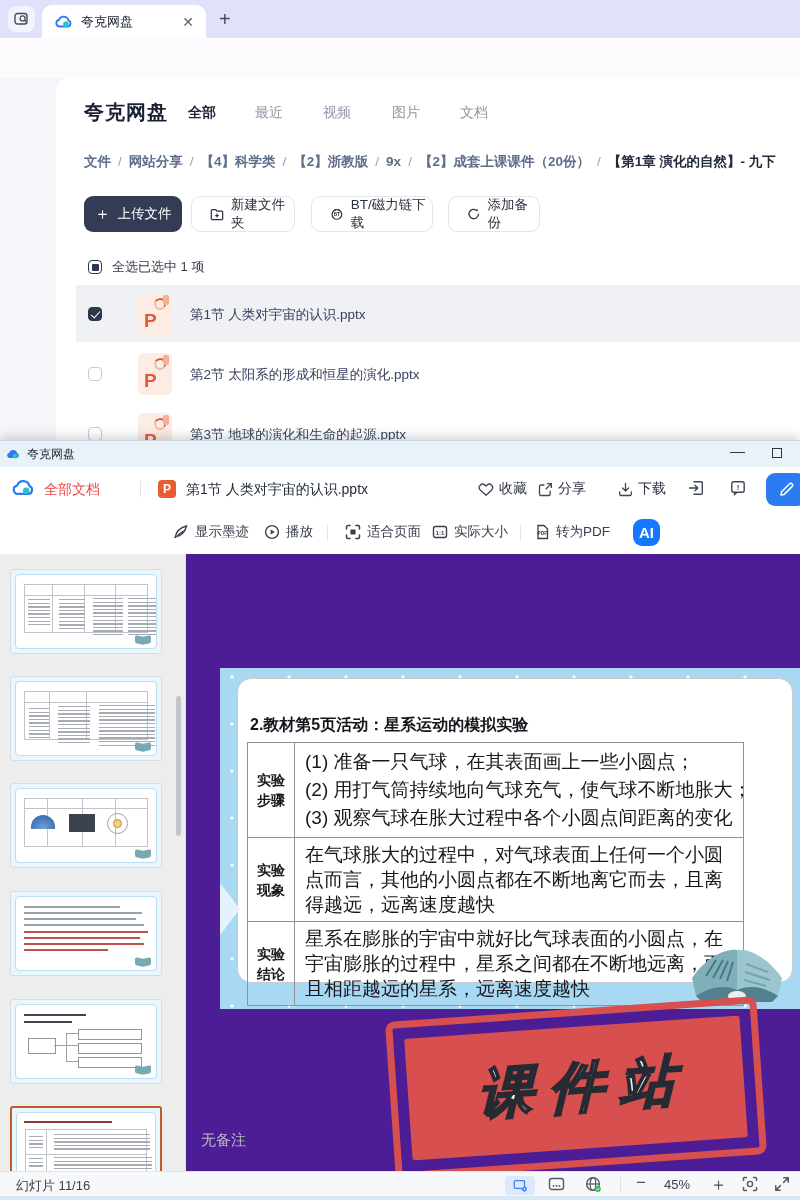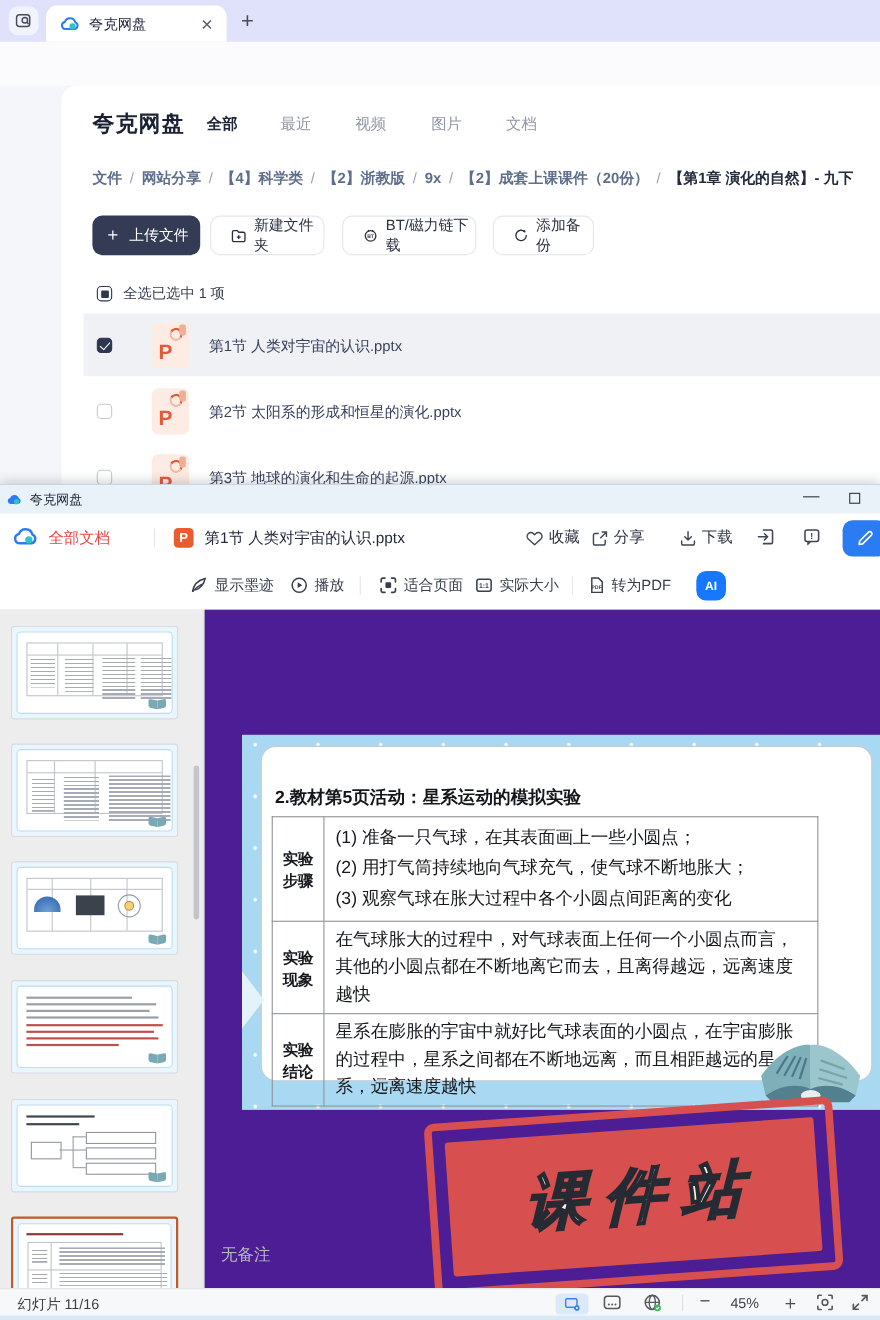--- a/index.html
+++ b/index.html
@@ -59,21 +59,21 @@
   #dochead .vdiv{position:absolute;left:140px;top:14px;width:1px;height:16px;background:#e3e5e9;}
   .pbadge{position:absolute;left:158px;top:13px;width:18px;height:18px;background:#e85d2f;border-radius:4px;color:#fff;font-size:12px;font-weight:bold;display:flex;align-items:center;justify-content:center;}
   #dochead .fname2{position:absolute;left:186px;top:14px;font-size:14px;color:#232b3b;white-space:nowrap;}
   .hact{position:absolute;top:13px;display:flex;align-items:center;font-size:14px;color:#2c3343;}
   .hact svg{margin-right:5px;}
   .edit-btn{position:absolute;left:766px;top:6px;width:40px;height:33px;background:#2b7bf3;border-radius:9px;display:flex;align-items:center;justify-content:center;}
   #doctools{position:absolute;left:0;top:70px;width:800px;height:43px;background:#fff;border-bottom:1px solid #ebecee;}
   .tool{position:absolute;top:12px;display:flex;align-items:center;font-size:13.5px;color:#373e4c;white-space:nowrap;}
   .tool svg,.tool .ti{margin-right:6px;}
   .tdiv{position:absolute;top:13px;width:1px;height:17px;background:#e6e7ea;}
-  .ai-btn{position:absolute;left:633px;top:8px;width:27px;height:27px;background:#1677ff;border-radius:9px;color:#fff;font-size:11px;font-weight:bold;display:flex;align-items:center;justify-content:center;}
+  .ai-btn{position:absolute;left:633px;top:8px;width:27px;height:27px;background:#1677ff;border-radius:9px;color:#fff;font-size:15px;font-weight:bold;display:flex;align-items:center;justify-content:center;}
 
   #main{position:absolute;left:0;top:113px;width:800px;height:617px;overflow:hidden;}
   #thumbpanel{position:absolute;left:0;top:0;width:185px;height:617px;background:#ededee;border-right:1px solid #dfdfe2;}
   .th{position:absolute;left:10px;width:152px;height:85px;background:#eaf6fd;border:1px solid #d6dce1;border-radius:3px;box-sizing:border-box;}
   .th.on{border:2px solid #bf5b28;}
   .th .inner{position:absolute;inset:4px;background:#fff;border:1px solid #bcdcf0;border-radius:4px;overflow:hidden;}
   .book-mini{position:absolute;right:5px;bottom:4px;width:16px;height:8px;}
   .book-mini::before,.book-mini::after{content:"";position:absolute;top:0;width:8px;height:8px;background:#79aab4;}
   .book-mini::before{left:0;transform:skewY(12deg);border-radius:2px 0 0 2px;}
   .book-mini::after{right:0;transform:skewY(-12deg);border-radius:0 2px 2px 0;}
@@ -91,21 +91,21 @@
   #slide{position:absolute;left:34px;top:114px;width:580px;height:341px;background:#a9d9f2;overflow:hidden;
     background-image:radial-gradient(circle at 12px 9px, rgba(255,255,255,.95) 1.3px, transparent 1.9px),radial-gradient(circle at 38px 31px, rgba(255,255,255,.8) 1.1px, transparent 1.7px);
     background-size:57px 47px;}
   #slide .frame{position:absolute;left:17px;top:10px;width:556px;height:305px;background:#fff;border:1.5px solid #c6cbcf;border-radius:14px;box-sizing:border-box;}
   #slide .tri{position:absolute;left:0;top:215px;width:20px;height:52px;background:#e4f2fb;clip-path:polygon(0 0,100% 50%,0 100%);}
   .s-title{position:absolute;left:30px;top:47px;font-size:16px;font-weight:bold;color:#15161c;white-space:nowrap;}
   .s-table{position:absolute;left:27px;top:74px;width:497px;border-collapse:collapse;table-layout:fixed;}
   .s-table td{border:1px solid #8f9399;vertical-align:middle;color:#17181d;box-sizing:border-box;overflow:hidden;}
   .s-table .lbl{width:47px;text-align:center;font-weight:bold;font-size:14px;padding:0;}
   .s-table .lbl span{display:inline-block;width:29px;word-break:break-all;line-height:20px;}
-  .s-table .cnt{font-size:16px;padding:4px 10px;}
+  .s-table .cnt{font-size:19px;padding:4px 10px;}
   .r1 td{height:95px;} .r1 .cnt div{line-height:28px;white-space:nowrap;}
   .r2 td{height:60px;} .r3 td{height:64px;}
   .r2 .cnt,.r3 .cnt{line-height:25px;}
   #book-big{position:absolute;left:462px;top:248px;}
   .notes-ph{position:absolute;left:15px;top:577px;font-size:15px;color:#b7babf;}
   #stamp{position:absolute;left:204px;top:455px;width:372px;height:158px;transform:rotate(-4deg);border:7px solid #d7504f;border-radius:9px;box-sizing:border-box;}
   #stamp .inner{position:absolute;inset:11px;background:#d7504f;border-radius:3px;display:flex;align-items:center;justify-content:center;}
   #stamp .txt{font-family:"DejaVu Sans",sans-serif;font-weight:bold;font-style:italic;font-size:55px;color:#f4f1ec;letter-spacing:16px;padding-left:16px;-webkit-text-stroke:2px #262b33;transform:skewX(-4deg);white-space:nowrap;}
   .scrollbar{position:absolute;left:176px;top:142px;width:5px;height:140px;background:#c4c5c8;border-radius:3px;}
 

